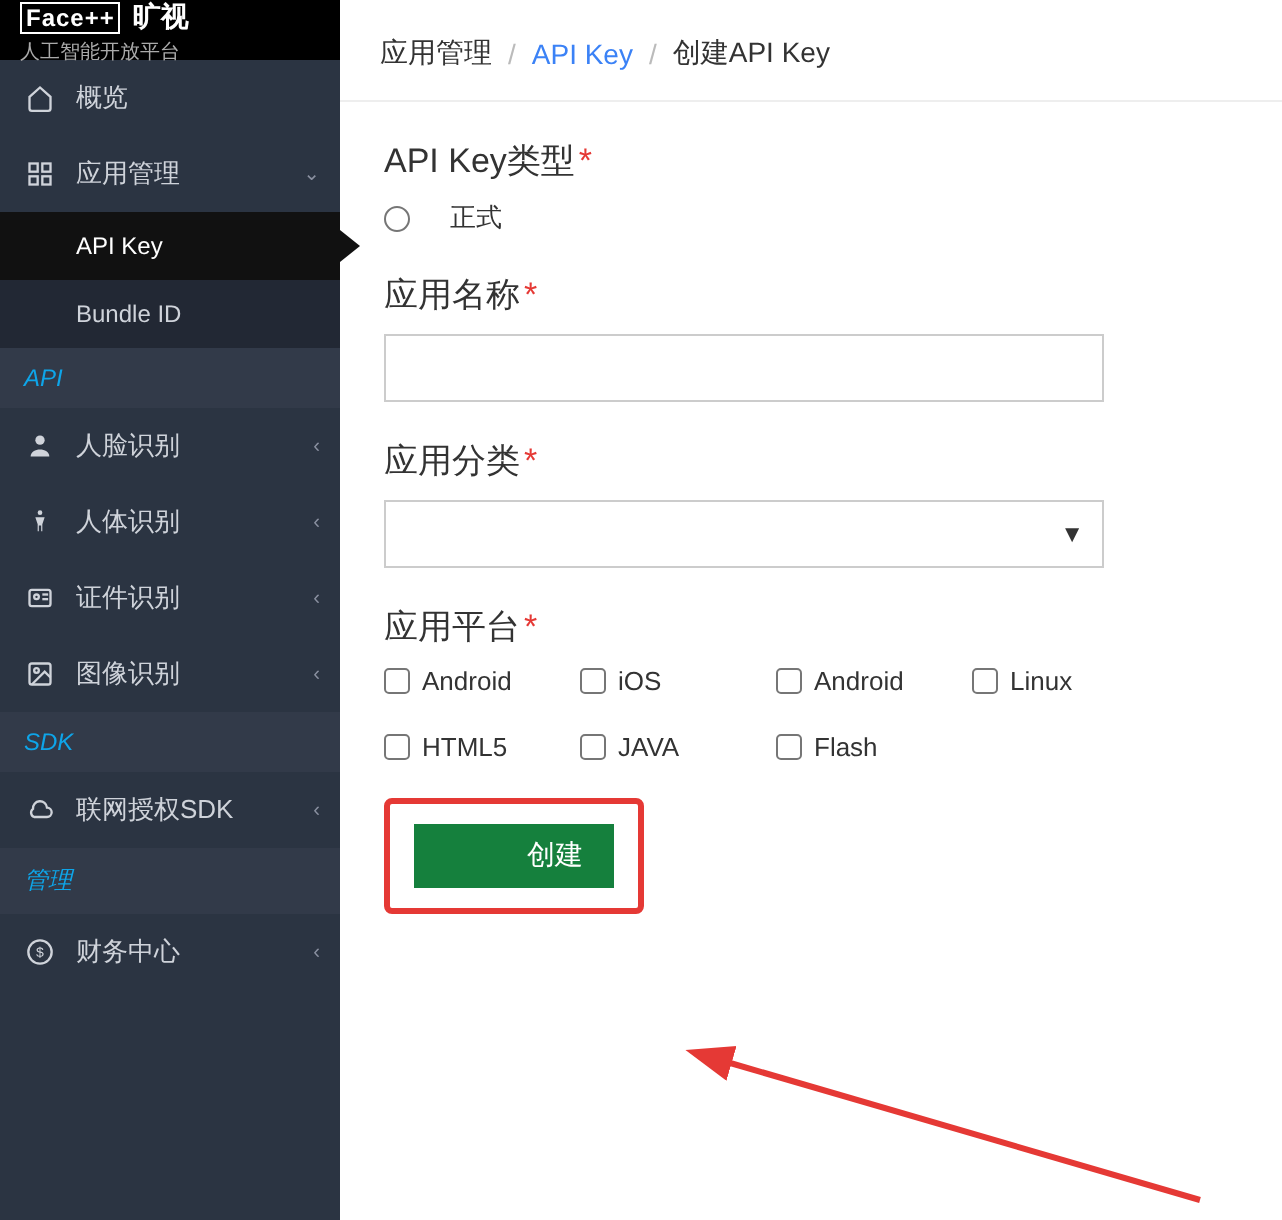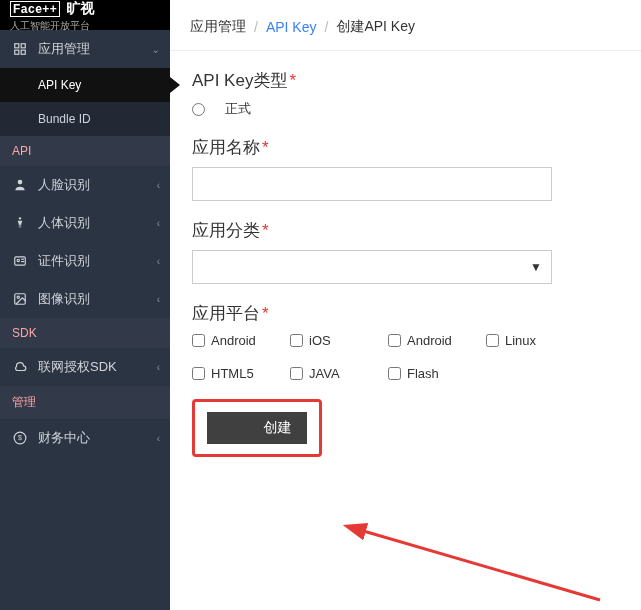--- a/index.html
+++ b/index.html
@@ -17,21 +17,21 @@
   .side-item { display: flex; align-items: center; padding: 10px 12px; cursor: pointer; position: relative; color: #cfd3da; font-size: 13px; }
   .side-item .ic { width: 16px; height: 16px; margin-right: 10px; display: inline-flex; align-items: center; justify-content: center; }
   .side-item .chev { position: absolute; right: 10px; font-size: 10px; color: #8a90a0; }
   .side-sub { background: #222834; }
   .side-sub .side-item { padding-left: 38px; font-size: 12px; }
   .side-sub .side-item.active { background: #111; color: #fff; }
   .side-sub .side-item.active::after {
     content: ""; position: absolute; right: -10px; top: 50%; transform: translateY(-50%);
     border-top: 8px solid transparent; border-bottom: 8px solid transparent; border-left: 10px solid #111;
   }
-  .side-section { color: #fca5a5; font-size: 12px; padding: 8px 12px; background: #323a49; }
+  .side-section { color: #0ea5e9; font-size: 12px; padding: 8px 12px; background: #323a49; font-style: italic; }
 
   
   .main { flex: 1; background: #fff; display: flex; flex-direction: column; }
   .breadcrumbs { padding: 18px 20px 14px; border-bottom: 1px solid #eee; display: flex; align-items: center; gap: 8px; font-size: 14px; }
   .breadcrumbs .bc { color: #333; }
   .breadcrumbs .bc.link { color: #3b82f6; cursor: pointer; }
   .breadcrumbs .sep { color: #bbb; }
 
   .form { padding: 18px 22px; }
   .label { font-size: 17px; color: #333; margin-bottom: 8px; }
@@ -49,39 +49,47 @@
   .select-wrap .caret { position: absolute; right: 10px; top: 50%; transform: translateY(-50%); pointer-events: none; font-size: 12px; }
 
   .check-grid { display: flex; flex-wrap: wrap; gap: 18px 28px; width: 380px; }
   .check-opt { display: flex; align-items: center; gap: 6px; cursor: pointer; min-width: 70px; }
   .check-opt input { margin: 0; }
 
   .textarea { width: 360px; height: 74px; border: 1px solid #ccc; padding: 6px 8px; font-size: 13px; resize: both; }
 
   .submit-wrap { position: relative; }
   .submit-highlight { border: 3px solid #e53935; border-radius: 4px; padding: 10px 12px; display: inline-block; }
-  .submit-btn { background: #404040; color: #fff; border: none; height: 32px; width: 100px; font-size: 14px; cursor: pointer; padding-left: 41px; }
+  .submit-btn { background: #15803d; color: #fff; border: none; height: 32px; width: 100px; font-size: 14px; cursor: pointer; padding-left: 41px; }
 
   
   .arrow-svg { position: absolute; left: 340px; top: 500px; pointer-events: none; }
 </style>
 </head>
 <body>
 
 <div class="app">
 
   <div class="sidebar">
     <div class="brand">
       <div class="brand-top">
         <span class="brand-face">Face++</span>
         <span class="brand-megvii">旷视</span>
       </div>
       <div class="brand-sub">人工智能开放平台</div>
     </div>
 
+    <div class="side-item">
+      <span class="ic">
+        <svg width="14" height="14" viewBox="0 0 24 24" fill="none" stroke="#cfd3da" stroke-width="2">
+            <path d="M3 11l9-8 9 8v10a2 2 0 0 1-2 2H5a2 2 0 0 1-2-2z"></path>
+          </svg>
+      </span>
+      <span>概览</span>
+    </div>
 
     <div class="side-item">
       <span class="ic">
         <svg width="14" height="14" viewBox="0 0 24 24" fill="none" stroke="#cfd3da" stroke-width="2">
             <rect x="3" y="3" width="7" height="7"></rect>
             <rect x="14" y="3" width="7" height="7"></rect>
             <rect x="3" y="14" width="7" height="7"></rect>
             <rect x="14" y="14" width="7" height="7"></rect>
           </svg>
       </span>

